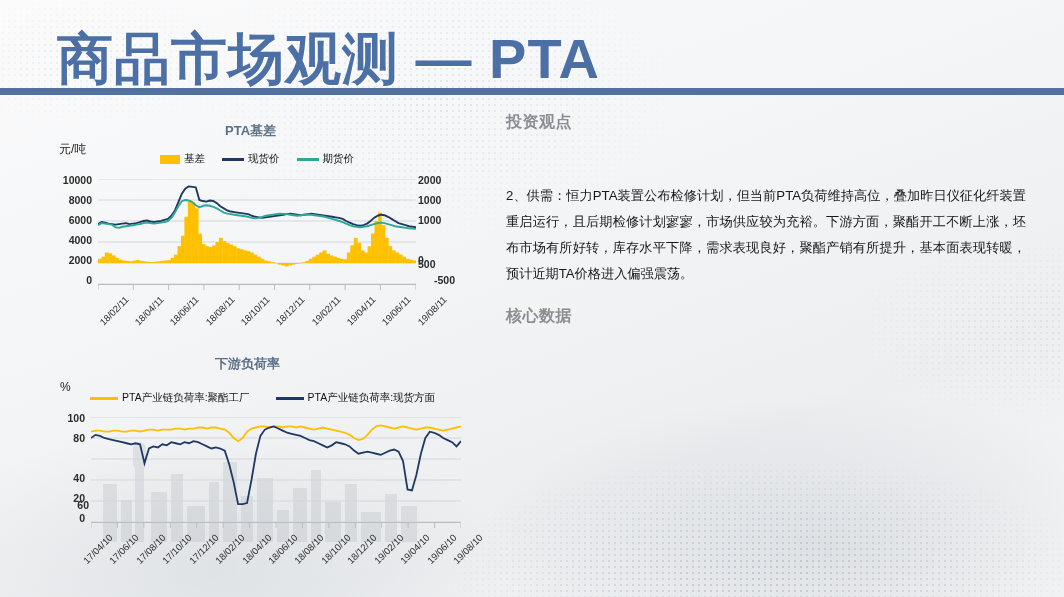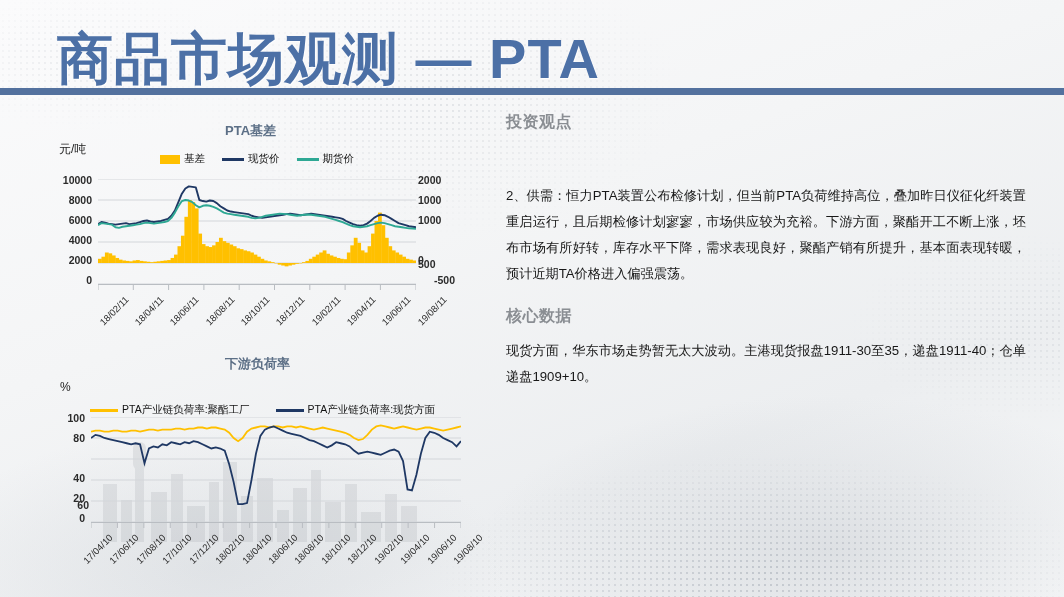--- a/index.html
+++ b/index.html
@@ -337,25 +337,25 @@
     <div class="xtick" style="left:164px; top:182px;  width:60px;">18/10/11</div>
     <div class="xtick" style="left:199px; top:182px;  width:60px;">18/12/11</div>
     <div class="xtick" style="left:235px; top:182px;  width:60px;">19/02/11</div>
     <div class="xtick" style="left:270px; top:182px;  width:60px;">19/04/11</div>
     <div class="xtick" style="left:305px; top:182px;  width:60px;">19/06/11</div>
     <div class="xtick" style="left:341px; top:182px;  width:60px;">19/08/11</div>
   </div>
 
   <div class="chart-block" style="left:40px; top:350px; width:440px; height:240px;">
 
-    <div class="chart-title" style="left:185px; top:5px;">下游负荷率</div>
+    <div class="chart-title" style="left:175px; top:5px;">下游负荷率</div>
 
     <div class="axis-unit" style="left:20px; top:30px;">%</div>
 
-    <div class="legend" style="left:50px; top:53px; gap:26px;text-align:center;">
+    <div class="legend" style="left:50px; top:41px; gap:26px;text-align:center;">
       <span class="legend-item">
         <span class="swatch-line" style="background:#FFC000;width:28px;"></span>
         <span>PTA产业链负荷率:聚酯工厂</span>
       </span>
       <span class="legend-item">
         <span class="swatch-line" style="background:#1F3864;width:28px;"></span>
         <span>PTA产业链负荷率:现货方面</span>
       </span>
     </div>
 
@@ -422,16 +422,15 @@
     <div class="sec-head">投资观点</div>
 
     <div class="sec-gap-lg"></div>
 
     <div class="sec-gap-sm"></div>
     <div class="sec-body">2、供需：恒力PTA装置公布检修计划，但当前PTA负荷维持高位，叠加昨日仪征化纤装置重启运行，且后期检修计划寥寥，市场供应较为充裕。下游方面，聚酯开工不断上涨，坯布市场有所好转，库存水平下降，需求表现良好，聚酯产销有所提升，基本面表现转暖，预计近期TA价格进入偏强震荡。</div>
 
     <div class="sec-gap-md"></div>
 
     <div class="sec-head">核心数据</div>
-    <div class="sec-body">现货方面，华东市场走势暂无太大波动。主港现货报盘1911-30至35，递盘1911-40；仓单递盘1909+10。</div>
   </div>
 
 </div>
 
 </body></html>

